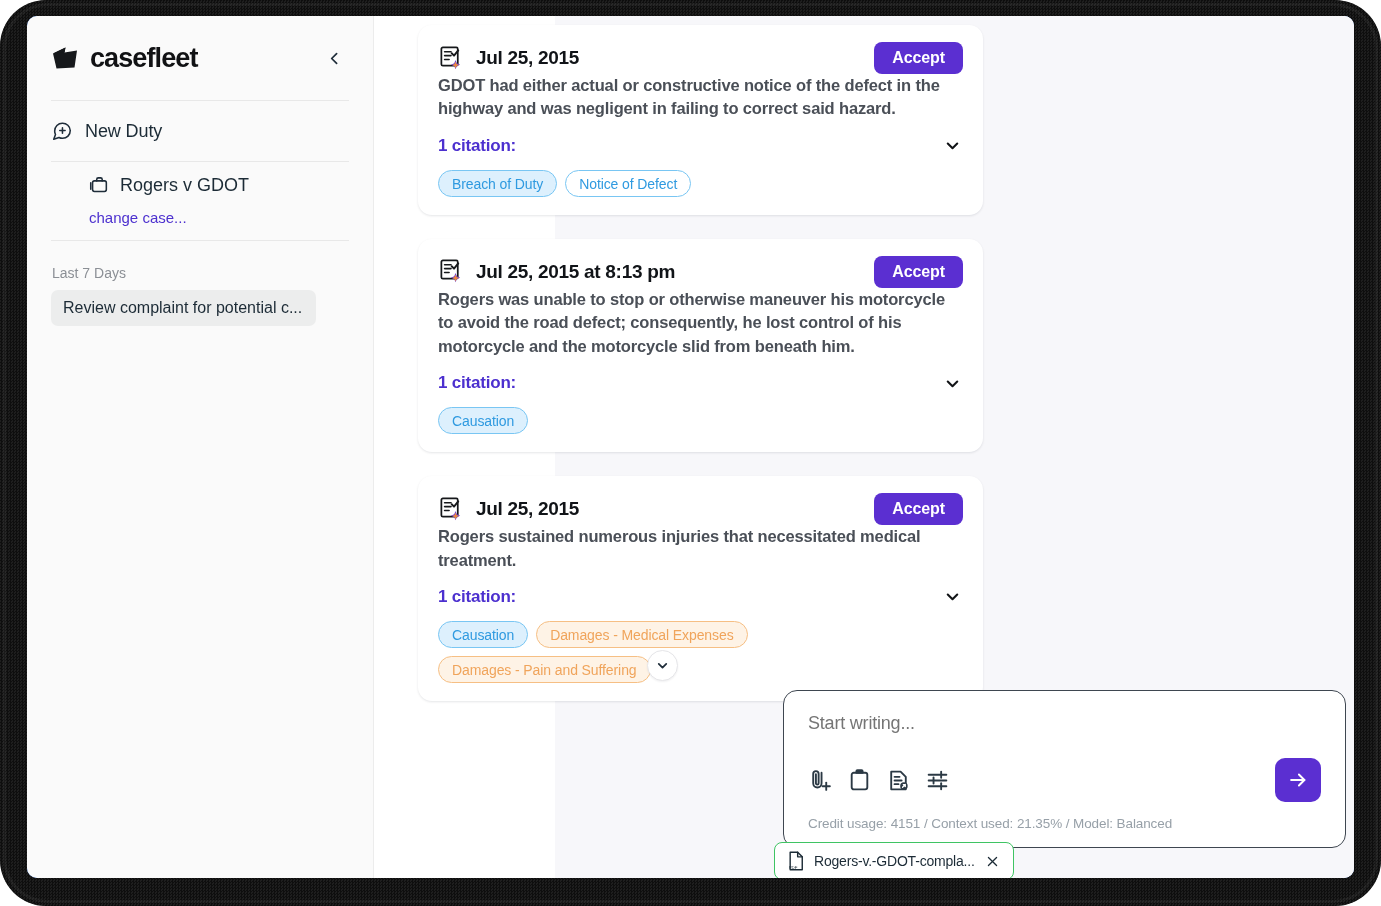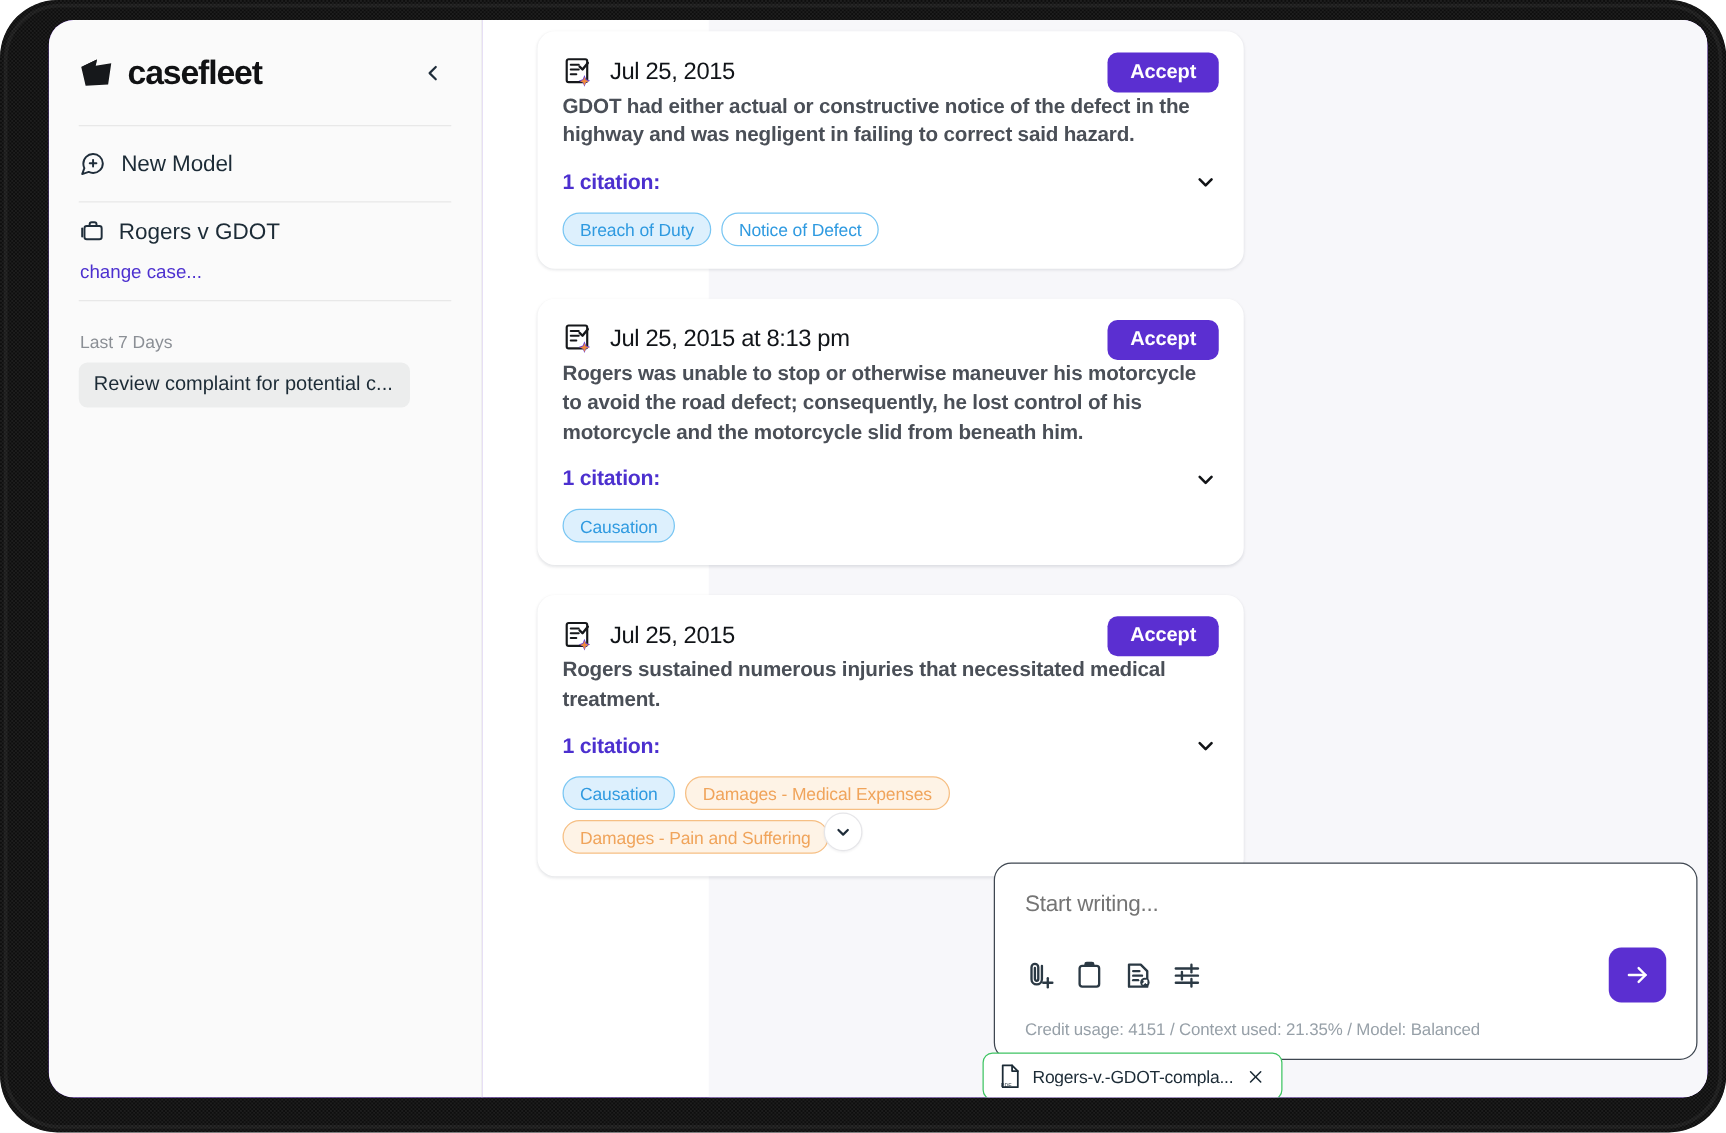--- a/index.html
+++ b/index.html
@@ -35,26 +35,26 @@
     content: "";
     position: absolute;
     left: 6px; top: 6px; right: 6px; bottom: 6px;
     border-radius: 42px;
     background: transparent;
     box-shadow: 0 0 0 3px rgba(255,255,255,0.05);
   }
 
   #window {
     position: absolute;
-    left: 39px;
+    left: 27px;
     top: 16px;
     width: 1327px;
     height: 862px;
-    background: #6d28d9;
-    border-radius: 20px;
+    background: #3b82f6;
+    border-radius: 10px;
     overflow: hidden;
     display: flex;
     z-index: 3;
   }
 
   
   #sidebar {
     width: 347px;
     height: 100%;
     background: #fafafa;
@@ -97,21 +97,21 @@
     gap: 12px;
     height: 60px;
     cursor: pointer;
   }
   .sb-row .ico { width: 22px; height: 22px; flex: none; color: #1f2d3a; display:block; }
   .sb-row .lbl {
     font-size: 18px;
     color: #1c2b36;
     letter-spacing: -0.1px;
   }
-  .case-block { padding-top: 3px; padding-bottom: 14px; }
+  .case-block { padding-top: 3px; padding-bottom: 14px; margin-left: 37px; }
   .case-row { display: flex; align-items: center; gap: 10px; height: 40px; cursor: pointer; }
   .case-row .ico { width: 22px; height: 22px; flex: none; color: #1f2d3a; display:block; }
   .case-row .lbl { font-size: 18px; color: #1c2b36; }
   .change-case {
     font-size: 15px;
     color: #4c30cf;
     margin-top: 4px;
     margin-left: 1px;
     cursor: pointer;
   }
@@ -166,21 +166,21 @@
     box-shadow: 0 1px 3px rgba(16,24,40,0.07), 0 1px 2px rgba(16,24,40,0.04);
   }
   .card-head {
     display: flex;
     align-items: center;
     gap: 11px;
   }
   .fact-icon { width: 27px; height: 27px; flex: none; display:block; }
   .card-date {
     font-size: 19px;
-    font-weight: 400;
+    font-weight: 700;
     color: #111418;
     letter-spacing: -0.3px;
     flex: 1;
   }
   .accept-btn {
     background: #5b2fd1;
     color: #ffffff;
     border: none;
     border-radius: 8px;
     font-family: inherit;
@@ -354,21 +354,21 @@
     </div>
 
     <div class="sb-divider"></div>
 
     <div class="sb-row">
       <svg class="ico" viewBox="0 0 24 24" fill="none" stroke="currentColor" stroke-width="1.7" stroke-linecap="round" stroke-linejoin="round">
         <path d="M21 11.5a8.38 8.38 0 0 1-8.5 8.5 8.5 8.5 0 0 1-3.8-.9L3 21l1.9-5.2A8.5 8.5 0 0 1 4 12a8.38 8.38 0 0 1 8.5-8.5A8.38 8.38 0 0 1 21 11.5z"></path>
         <line x1="12.5" y1="8.6" x2="12.5" y2="14.4"></line>
         <line x1="9.6" y1="11.5" x2="15.4" y2="11.5"></line>
       </svg>
-      <span class="lbl">New Model</span>
+      <span class="lbl">New Duty</span>
     </div>
 
     <div class="sb-divider"></div>
 
     <div class="case-block">
       <div class="case-row">
         <svg class="ico" viewBox="0 0 24 24" fill="none" stroke="currentColor" stroke-width="1.7" stroke-linecap="round" stroke-linejoin="round">
           <rect x="5" y="7.5" width="15" height="11.5" rx="2"></rect>
           <path d="M9.5 7.5V6a1.8 1.8 0 0 1 1.8-1.8h2.4A1.8 1.8 0 0 1 15.5 6v1.5"></path>
           <path d="M3 9.5v7"></path>

